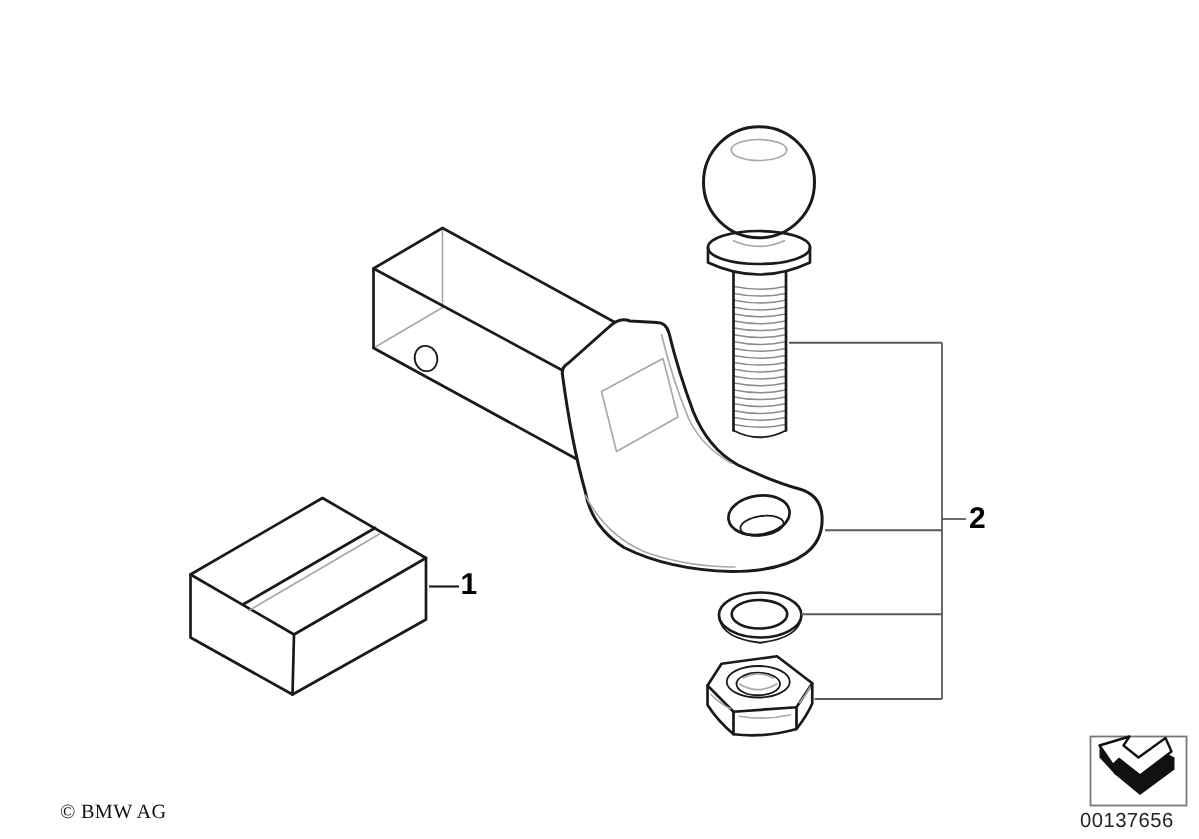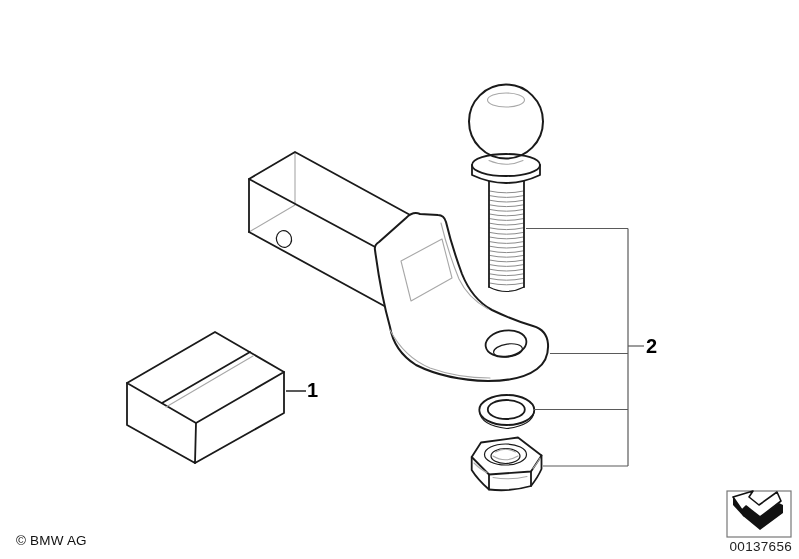--- a/index.html
+++ b/index.html
@@ -8,24 +8,24 @@
     font-family:"Liberation Sans", sans-serif;
   }
   #art{position:absolute;left:0;top:0;}
   .callout{
     position:absolute;font-weight:bold;font-size:20px;color:#000;line-height:1;
     cursor:default;user-select:none;
   }
   #callout-1{left:307px;top:380px;}
   #callout-2{left:646px;top:336px;}
   #copyright{
-    position:absolute;left:16px;top:533px;font-size:13.5px;color:#111;letter-spacing:.2px;
+    position:absolute;left:40px;top:533px;font-size:13.5px;color:#111;letter-spacing:.2px;font-family:Liberation Serif, serif;
   }
   #doc-number{
-    position:absolute;left:720px;top:539px;width:72px;text-align:right;
+    position:absolute;left:720px;top:539px;width:72px;text-align:left;
     font-size:13.5px;color:#222;letter-spacing:.3px;
   }
   
   .ln{fill:none;stroke:#1a1a1a;stroke-width:1.8;stroke-linecap:round;stroke-linejoin:round;}
   .ln-thin{fill:none;stroke:#1a1a1a;stroke-width:1.2;stroke-linecap:round;stroke-linejoin:round;}
   .soft{fill:none;stroke:#a8a8a8;stroke-width:1.1;stroke-linecap:round;stroke-linejoin:round;}
   .fillw{fill:#ffffff;stroke:none;}
   .leader2{fill:none;stroke:#5a5a5a;stroke-width:1.2;}
   .leader1{fill:none;stroke:#222;stroke-width:1.5;}
   .threads path{fill:none;stroke:#8c8c8c;stroke-width:1;}

